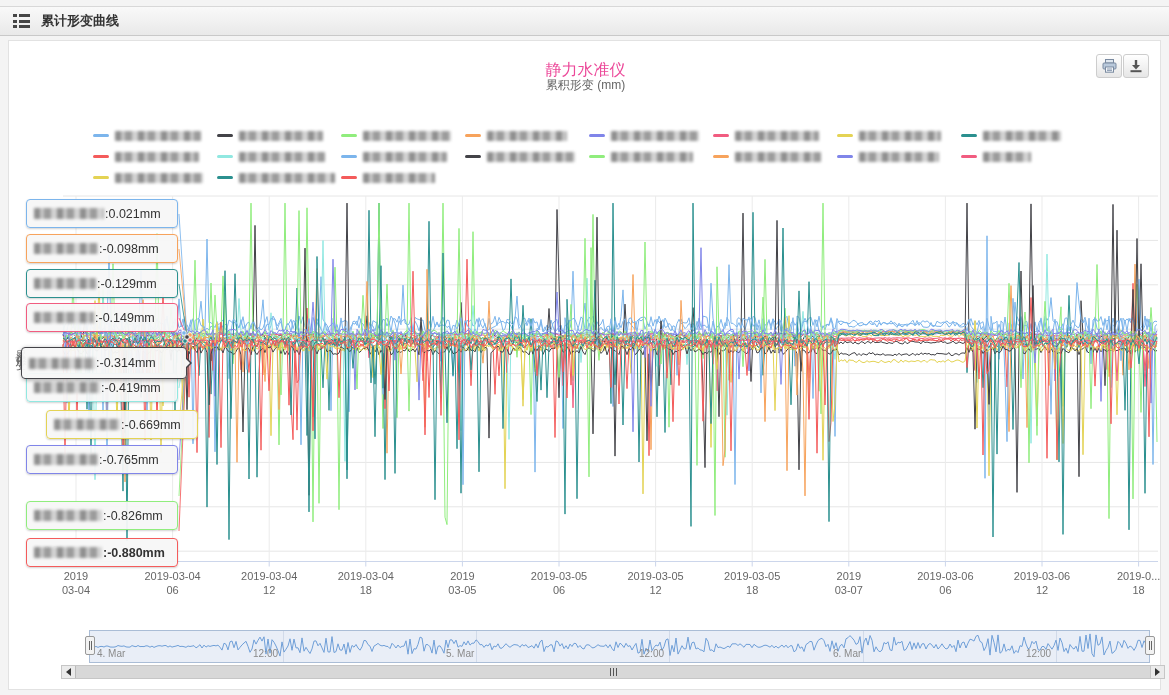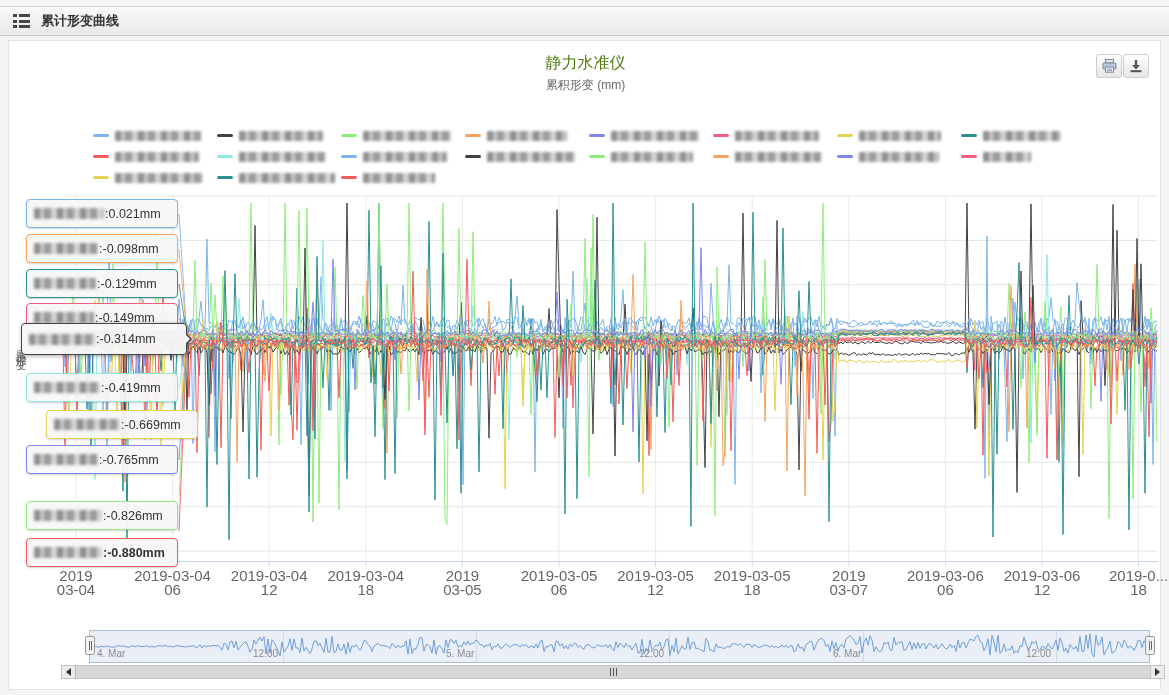--- a/index.html
+++ b/index.html
@@ -6,35 +6,35 @@
   body{width:1169px;height:695px;background:#f4f4f4;font-family:"Liberation Sans",sans-serif;overflow:hidden;position:relative;}
   
   .topbar{position:absolute;left:0;top:6px;width:1169px;height:28px;background:linear-gradient(#f9f9f9,#e9e9e9);border-top:1px solid #d8d8d8;border-bottom:1px solid #c9c9c9;display:flex;align-items:center;}
   .menuicon{width:18px;height:14px;margin-left:13px;display:flex;flex-direction:column;justify-content:space-between;cursor:pointer;}
   .menuicon i{display:flex;gap:2px;height:3px;}
   .menuicon i b{width:4px;height:3px;background:#454545;}
   .menuicon i s{width:11px;height:3px;background:#454545;}
   .topbar-title{margin-left:10px;font-size:13px;font-weight:bold;color:#333;}
   
   .panel{position:absolute;left:8px;top:40px;width:1153px;height:650px;background:#fff;border:1px solid #e2e2e2;box-sizing:border-box;}
-  .ctitle{position:absolute;left:0;top:12px;width:1153px;text-align:center;font-size:16px;color:#4d7c0f;}
+  .ctitle{position:absolute;left:0;top:19px;width:1153px;text-align:center;font-size:16px;color:#ec4899;}
   .csub{position:absolute;left:0;top:36px;width:1153px;text-align:center;font-size:12px;color:#666;}
   .expbtn{position:absolute;top:13px;width:24px;height:22px;background:linear-gradient(#fff,#e6e6e6);border:1px solid #cdcdcd;border-radius:3px;cursor:pointer;display:flex;align-items:center;justify-content:center;}
   .expbtn.print{left:1087px;} .expbtn.dl{left:1114px;}
   
   .legend{position:absolute;left:84px;top:84px;width:1010px;display:flex;flex-wrap:wrap;}
   .legend-item{width:124px;height:21px;display:flex;align-items:center;cursor:pointer;}
   .lmark{width:16px;height:3px;border-radius:2px;flex:0 0 16px;}
   .lblur,.nblur{display:inline-block;height:10px;margin-left:6px;border-radius:1px;filter:blur(1.5px);background:repeating-linear-gradient(90deg,#8e8e8e 0 6px,#c6c6c6 6px 10px,#9b9b9b 10px 17px,#d2d2d2 17px 23px);}
   .nblur{height:11px;margin:0 1px 0 0;vertical-align:-1px;}
   
   svg.main{position:absolute;left:0;top:0;}
   .yaxis-title{position:absolute;left:4px;top:300px;height:150px;writing-mode:vertical-rl;font-size:11px;color:#666;letter-spacing:3px;z-index:1;}
   .ymin{position:absolute;left:18px;top:503px;width:32px;text-align:right;font-size:11px;color:#666;}
-  .xlabels .xlab{position:absolute;top:528px;width:90px;text-align:center;font-size:15px;color:#666;line-height:14px;}
+  .xlabels .xlab{position:absolute;top:528px;width:90px;text-align:center;font-size:11px;color:#666;line-height:14px;}
   
   .tipstack .tip{position:absolute;left:17px;width:152px;height:29px;box-sizing:border-box;background:rgba(247,247,247,0.95);border:1px solid #999;border-radius:4px;font-size:12.5px;color:#333;display:flex;align-items:center;padding:0 7px;box-shadow:0 1px 2px rgba(0,0,0,0.18);z-index:5;white-space:nowrap;}
   .tipstack .tip.focus{left:12px;width:166px;height:32px;border-width:1px;box-shadow:1px 1px 4px rgba(0,0,0,0.35);z-index:6;}
   .tip.focus:after{content:"";position:absolute;right:-6px;top:50%;margin-top:-6px;border:6px solid transparent;border-right:none;border-left:6px solid #434348;}
   .tip.focus:before{content:"";position:absolute;right:-4px;top:50%;margin-top:-5px;border:5px solid transparent;border-right:none;border-left:5px solid rgba(247,247,247,1);z-index:1;}
   .datetip{position:absolute;left:106px;top:522px;width:168px;height:28px;background:#fdfdfd;border:1px solid #7a7a7a;border-radius:4px;box-shadow:1px 1px 3px rgba(0,0,0,0.3);font-size:11.5px;color:#333;display:flex;align-items:center;justify-content:center;z-index:7;}
   .datetip:before{content:"";position:absolute;left:103px;top:-8px;border:8px solid transparent;border-top:none;border-bottom:8px solid #7a7a7a;}
   .datetip:after{content:"";position:absolute;left:104px;top:-6px;border:7px solid transparent;border-top:none;border-bottom:7px solid #fdfdfd;}
   
   .nav{position:absolute;left:80px;top:589px;width:1061px;height:33px;background:rgba(116,149,206,0.16);border:1px solid #aabdd6;box-sizing:border-box;}
@@ -312,21 +312,21 @@
         <span>:-0.098mm</span>
       </div>
       <div class="tip" style="top: 228px; border-color: rgb(43, 144, 143);">
         <span class="nblur" style="width: 62px;"></span>
         <span>:-0.129mm</span>
       </div>
       <div class="tip" style="top: 262px; border-color: rgb(241, 92, 128);">
         <span class="nblur" style="width: 60px;"></span>
         <span>:-0.149mm</span>
       </div>
-      <div class="tip focus" style="top: 282px; border-color: rgb(67, 67, 72);">
+      <div class="tip focus" style="top: 306px; border-color: rgb(67, 67, 72);">
         <span class="nblur" style="width: 66px;"></span>
         <span>:-0.314mm</span>
       </div>
       <div class="tip" style="top: 332px; border-color: rgb(145, 232, 225);">
         <span class="nblur" style="width: 66px;"></span>
         <span>:-0.419mm</span>
       </div>
       <div class="tip" style="top: 369px; border-color: rgb(228, 211, 84); margin-left: 20px;">
         <span class="nblur" style="width: 66px;"></span>
         <span>:-0.669mm</span>

